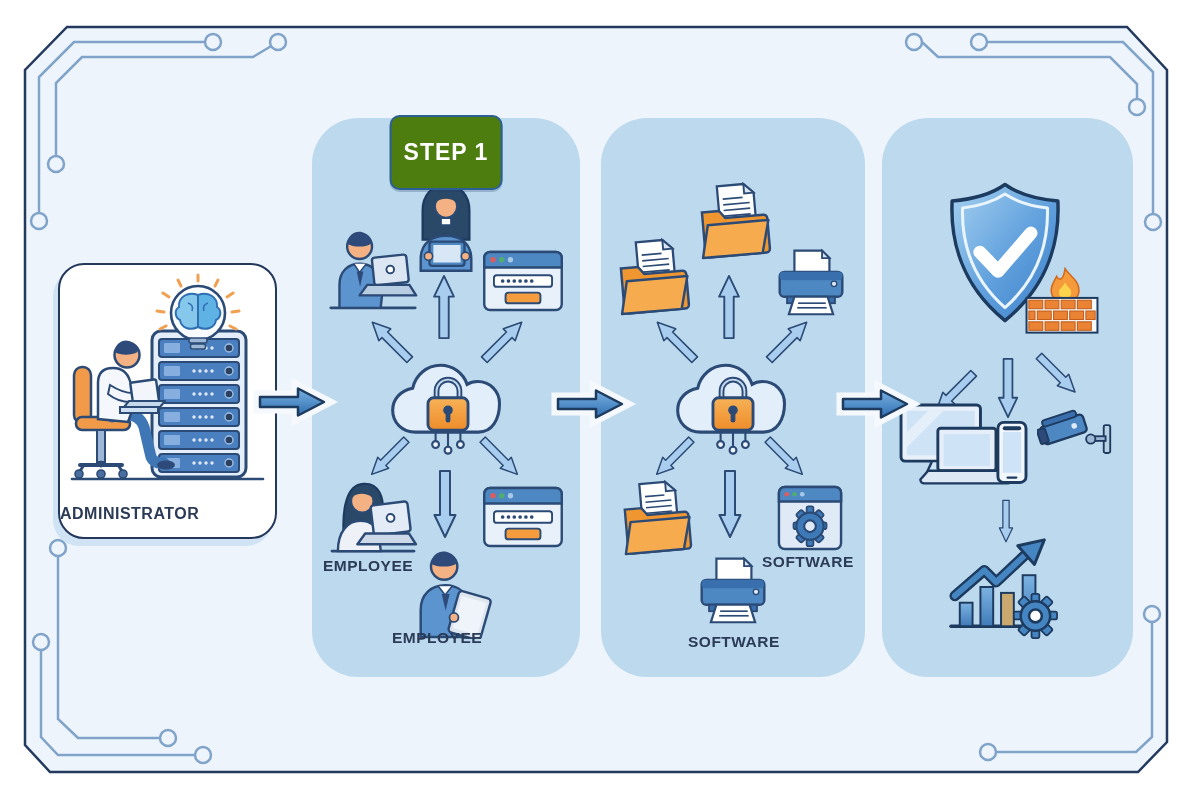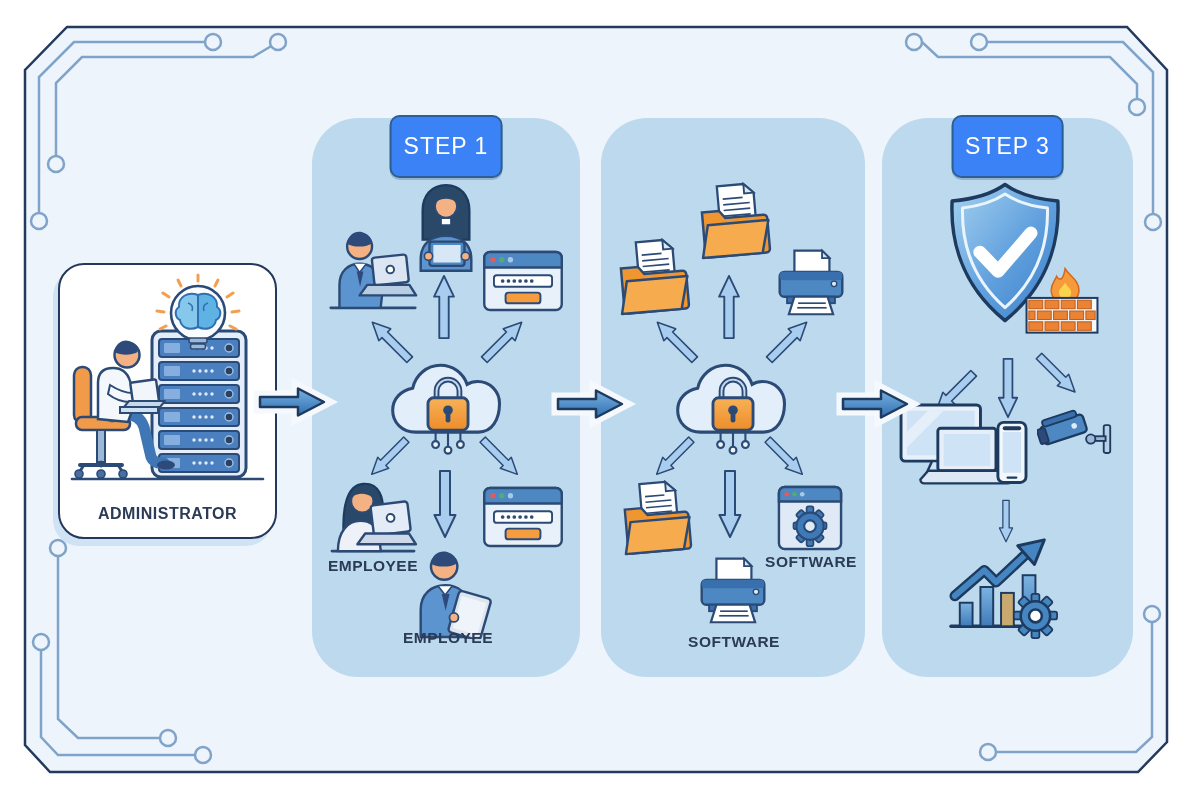--- a/index.html
+++ b/index.html
@@ -6,35 +6,35 @@
   #stage{position:relative;width:1192px;height:800px;overflow:hidden;
          font-family:"Liberation Sans",sans-serif;background:#ffffff;}
   svg{display:block;}
   .abs{position:absolute;}
   
   #frame-layer{position:absolute;left:0;top:0;z-index:0;}
   
   .admin-panel{position:absolute;left:58px;top:263px;width:215px;height:272px;
     background:#ffffff;border:2.5px solid #24385b;border-radius:26px;
     box-shadow:-5px 7px 0 #cfe3f4;z-index:1;}
-  .admin-label{position:absolute;left:0;right:0;bottom:14px;text-align:center;
+  .admin-label{position:absolute;left:0;right:0;bottom:14px;text-align:left;
     font-weight:bold;font-size:16px;letter-spacing:.5px;color:#2b3a55;}
   
   .step-panel{position:absolute;top:127px;height:531px;background:#ffffff;
     border:2.5px solid #24385b;border-radius:38px;z-index:1;}
   .step-panel::before{content:"";position:absolute;left:-3px;right:-3px;top:-11px;bottom:-17px;
     background:#bdd9ee;border-radius:46px;z-index:-1;}
   #panel1{left:313px;width:262px;}
   #panel2{left:602px;width:258px;}
   #panel3{left:883px;width:245px;}
   .badge{position:absolute;top:-14px;left:50%;transform:translateX(-50%);
-    min-width:84px;padding:18px 12px;background:#3b82f6;border:2px solid #2b5f95;
-    border-radius:10px;color:#ffffff;font-weight:normal;font-size:23px;line-height:1;
+    min-width:84px;padding:24px 12px;background:#4d7c0f;border:2px solid #2b5f95;
+    border-radius:10px;color:#ffffff;font-weight:bold;font-size:23px;line-height:1;
     text-align:center;letter-spacing:1px;z-index:3;box-shadow:0 2px 0 rgba(30,60,100,.25);}
-  .lbl{position:absolute;text-align:center;font-weight:bold;font-size:15.5px;
+  .lbl{position:absolute;text-align:left;font-weight:bold;font-size:15.5px;
     letter-spacing:.5px;color:#2b3a55;}
   .icon{position:absolute;}
   .arr{position:absolute;}
   
   #flow-layer{position:absolute;left:0;top:0;z-index:3;pointer-events:none;}
 </style>
 </head>
 <body>
 
 <div id="stage">
@@ -505,21 +505,20 @@
         <use href="#sym-printer"></use>
       </svg>
   <svg class="icon" style="left:173px;top:356px" width="66" height="66" viewBox="0 0 68 68">
         <use href="#sym-window-gear"></use>
       </svg>
   <div class="lbl" style="left:158px;top:424px;width:98px">SOFTWARE</div>
   <div class="lbl" style="left:84px;top:504px;width:92px">SOFTWARE</div>
 </div>
 
 <div class="step-panel" id="panel3">
-  <div class="badge">STEP 3</div>
   <svg class="icon" style="left:55px;top:50px" width="130" height="148" viewBox="0 0 150 170">
         <use href="#sym-shield"></use>
       </svg>
   <svg class="icon" style="left:140px;top:138px" width="74" height="68" viewBox="0 0 96 88">
         <use href="#sym-firewall"></use>
       </svg>
   <svg class="arr" style="left:58px;top:235px;transform:rotate(-135deg)" width="24" height="56" viewBox="0 0 24 70">
         <use href="#sym-arrow"></use>
       </svg>
   <svg class="arr" style="left:111px;top:228px;transform:rotate(180deg)" width="24" height="62" viewBox="0 0 24 70">

